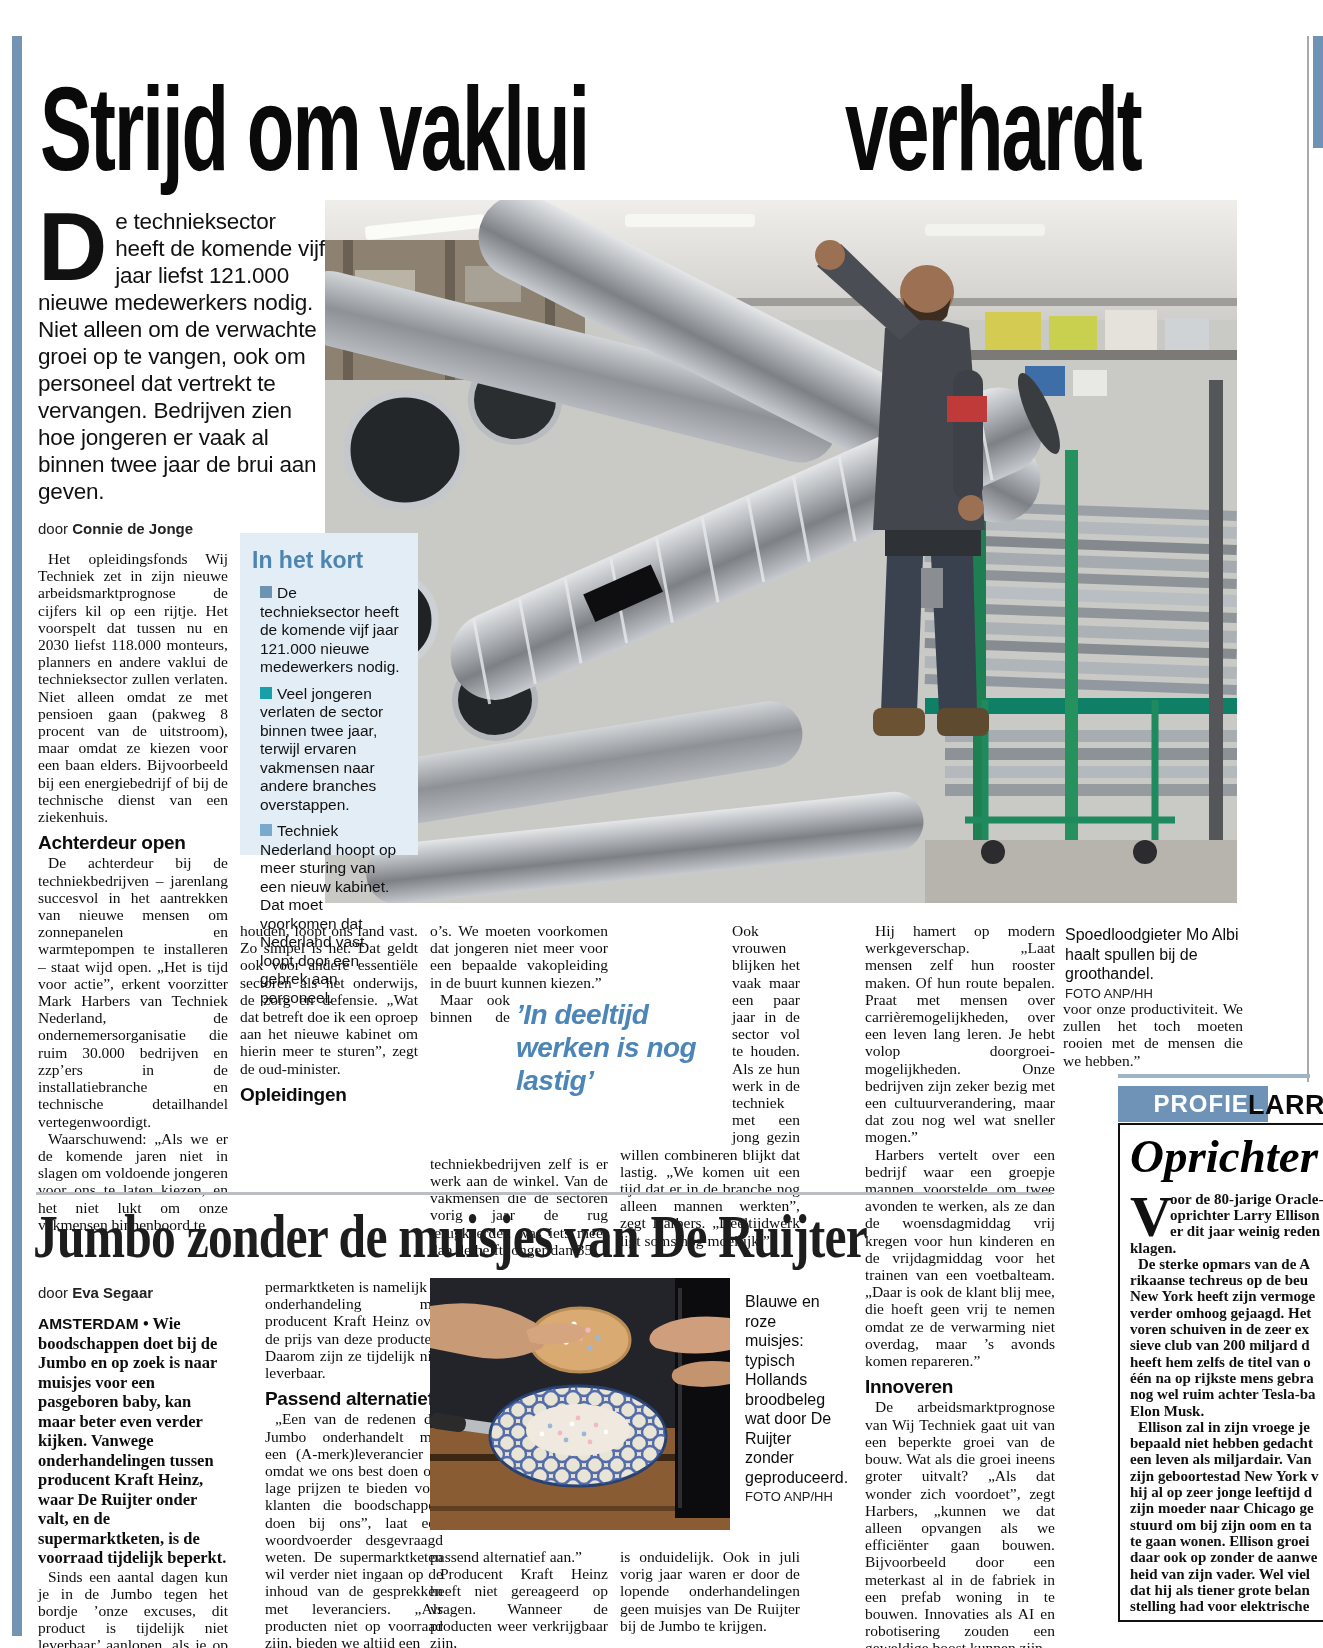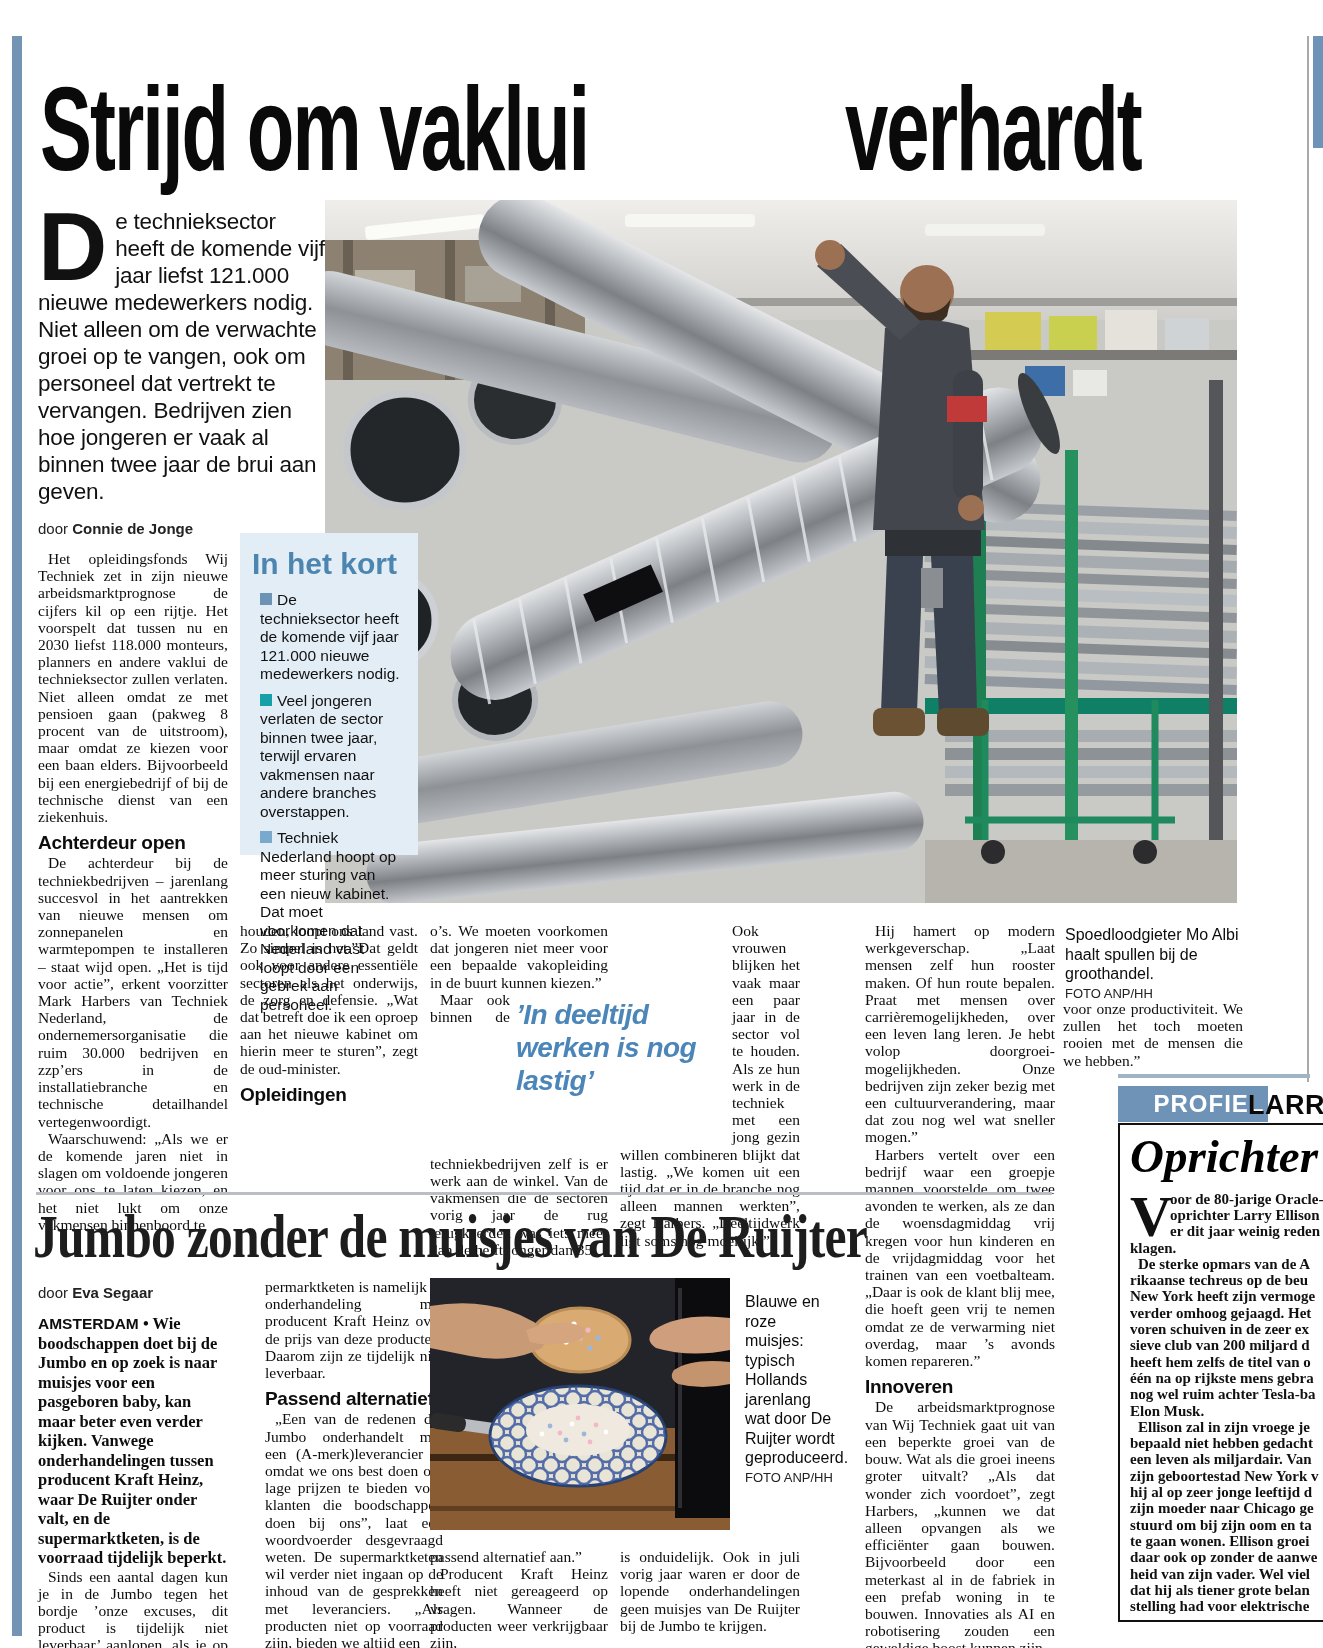--- a/index.html
+++ b/index.html
@@ -43,21 +43,21 @@
   #a1col4{left:620px;top:922px;width:180px;height:268px;}
   #a1col5{left:865px;top:922px;width:190px;height:722px;}
   .sp-r{float:right;width:92px;height:160px;margin:2px 0 2px 6px;}
   .sp-l{float:left;width:88px;height:168px;margin:2px 8px 2px 0;}
 
   #pullquote{left:516px;top:998px;width:200px;font-family:"Liberation Sans",sans-serif;
     font-weight:bold;font-style:italic;font-size:28px;line-height:33px;color:#4c86b8;letter-spacing:-.5px;}
 
   
   #kort{left:240px;top:533px;width:178px;height:322px;background:#e3edf5;box-sizing:border-box;padding:14px 10px 10px 12px;}
-  #kort .title{font-family:"Liberation Sans",sans-serif;font-weight:bold;font-size:30px;color:#4c86b0;margin:0 0 10px 0;}
+  #kort .title{font-family:"Liberation Sans",sans-serif;font-weight:bold;font-size:23px;color:#4c86b0;margin:0 0 10px 0;}
   #kort .item{font-family:"Liberation Sans",sans-serif;font-size:15.5px;line-height:18.5px;color:#111;margin:8px;}
   .bullet{display:inline-block;width:12px;height:12px;margin-right:5px;}
   .b1{background:#6d93b4;}.b2{background:#18a0a9;}.b3{background:#79a9cc;}
 
   
   .photocaption{font-family:"Liberation Sans",sans-serif;font-weight:normal;font-size:16px;line-height:19.5px;color:#0c0c0c;}
   .credit{font-family:"Liberation Sans",sans-serif;font-weight:normal;font-size:13px;color:#222;margin-top:2px;}
   #cap1{left:1065px;top:925px;width:178px;}
   #a1col6{left:1063px;top:1000px;width:180px;}
   #cap2{left:745px;top:1292px;width:92px;}
@@ -355,21 +355,21 @@
       </g>
 
       <path d="M0 28 Q60 18 104 44 Q122 56 112 70 Q80 86 40 78 L0 70 Z" fill="#c99a76"></path>
       <path d="M96 52 Q130 40 150 48 Q160 54 150 62 Q120 70 100 64 Z" fill="#d4a57f"></path>
       <path d="M300 40 Q250 34 224 52 Q214 62 226 70 Q260 80 300 72 Z" fill="#cf9f7d"></path>
       <path d="M300 84 Q262 80 244 92 Q238 100 248 106 Q272 112 300 106 Z" fill="#c4946f"></path>
     </svg>
   </div>
 
   <div class="abs" id="cap2">
-    <div class="photocaption">Blauwe en roze muisjes: typisch Hollands jarenlang wat door De Ruijter wordt geproduceerd.</div>
+    <div class="photocaption">Blauwe en roze muisjes: typisch Hollands broodbeleg wat door De Ruijter zonder geproduceerd.</div>
     <div class="credit">FOTO ANP/HH</div>
   </div>
 
   <div class="abs col" id="jcol3">
     <p>passend alternatief aan.”</p>
     <p class="ind">Producent Kraft Heinz heeft niet gereageerd op vragen. Wanneer de producten weer verkrijgbaar zijn,</p>
   </div>
   <div class="abs col" id="jcol4">
     <p>is onduidelijk. Ook in juli vorig jaar waren er door de lopende onderhandelingen geen muisjes van De Ruijter bij de Jumbo te krijgen.</p>
   </div>

